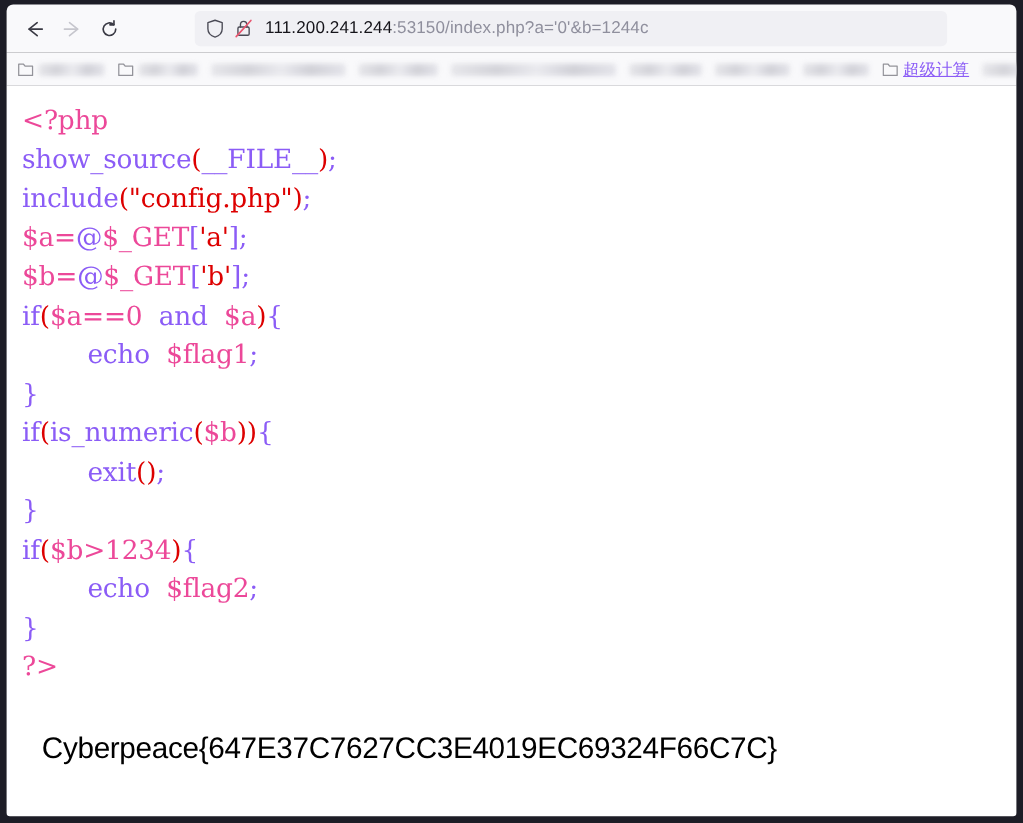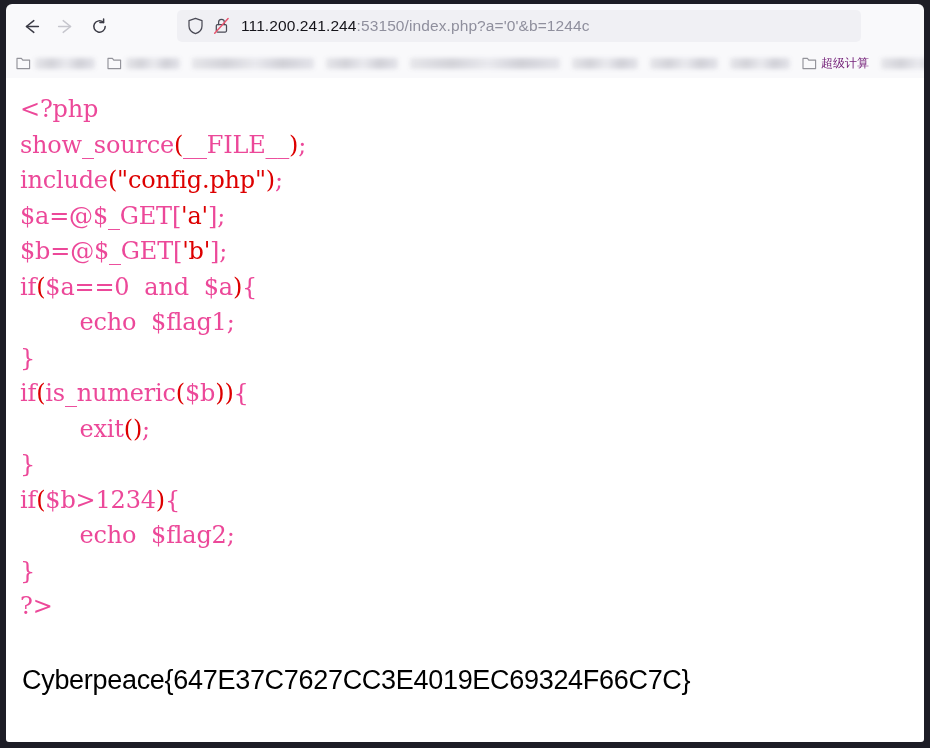--- a/index.html
+++ b/index.html
@@ -98,24 +98,25 @@
   .bm-icon { flex: 0 0 auto; opacity: .62; display:flex; align-items:center; }
   .blur-label {
     height: 11px;
     border-radius: 2px;
     background: linear-gradient(95deg,#e6e6ea 0%,#d2d2d8 28%,#e9e9ee 52%,#cfcfd6 74%,#e4e4ea 100%);
     filter: blur(2.2px);
     opacity: .95;
   }
   .bm-partial-text {
     font-family: "Liberation Sans", sans-serif;
-    font-size: 12px;
-    color: #701a75;
+    font-size: 15px;
+    color: #8b5cf6;
     white-space: nowrap;
     filter: blur(0.45px);
+    text-decoration: underline;
   }
 
   
   #content {
     flex: 1 1 auto;
     background: #ffffff;
     border-radius: 0 0 3px 3px;
     overflow: hidden;
     padding: 14px 0 0 14px;
     position: relative;
@@ -124,26 +125,26 @@
   #code {
     font-family: "DejaVu Serif", "Liberation Serif", serif;
     font-size: 24px;
     line-height: 35.5px;
     white-space: pre;
     letter-spacing: -0.2px;
   }
 
   
   .c-default { color: #ec4899; }
-  .c-kw      { color: #ec4899; }
+  .c-kw      { color: #8b5cf6; }
   .c-str     { color: #dd0000; }
 
   #flag {
     margin-top: 40px;
-    margin-left: 2px;
+    margin-left: 18px;
     font-family: "Liberation Sans", sans-serif;
     font-size: 27px;
     color: #000000;
     white-space: nowrap;
     letter-spacing: -0.3px;
   }
 </style>
 </head>
 <body>
 

